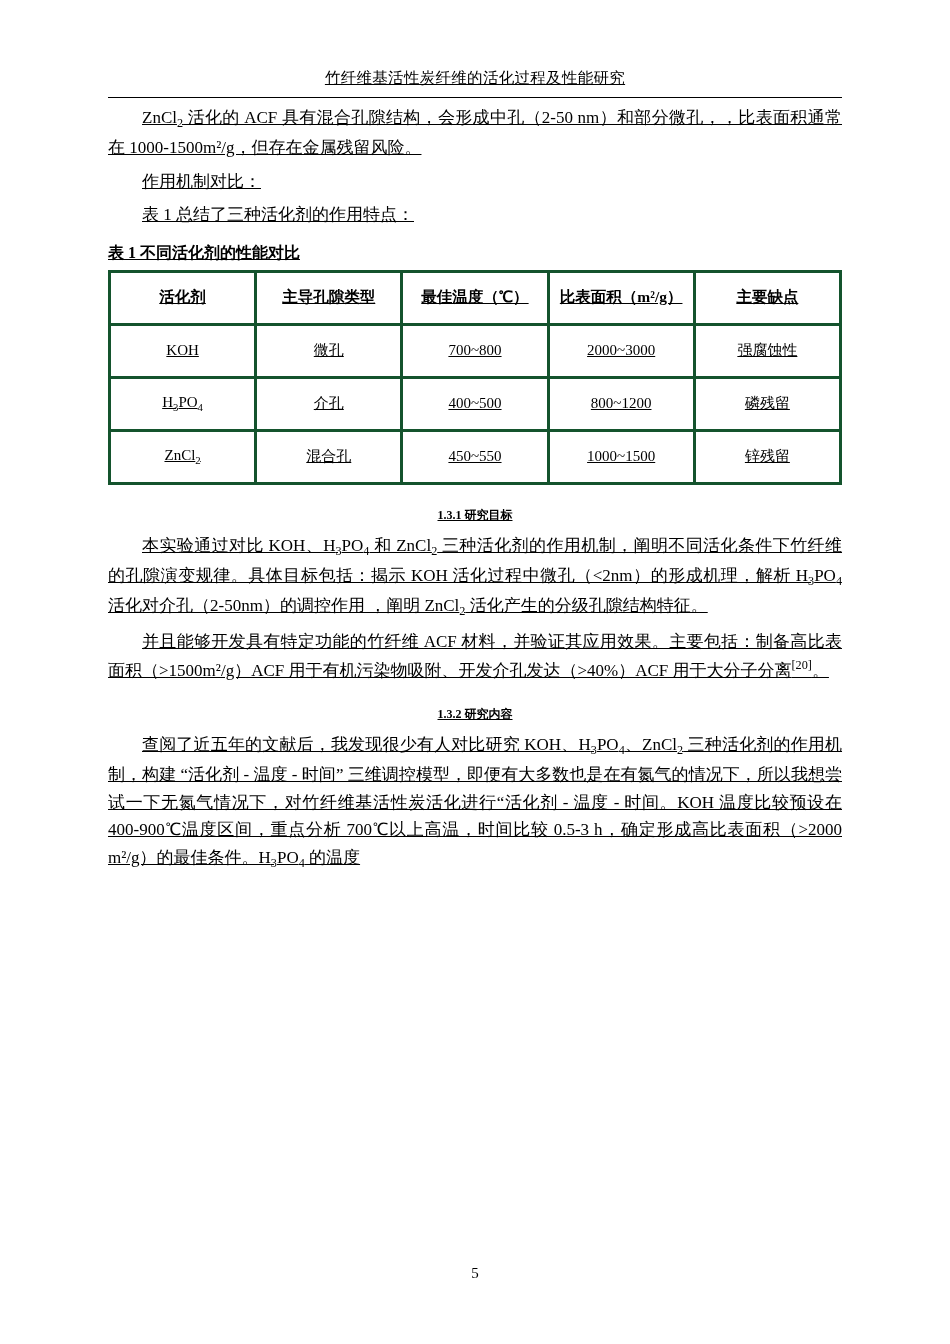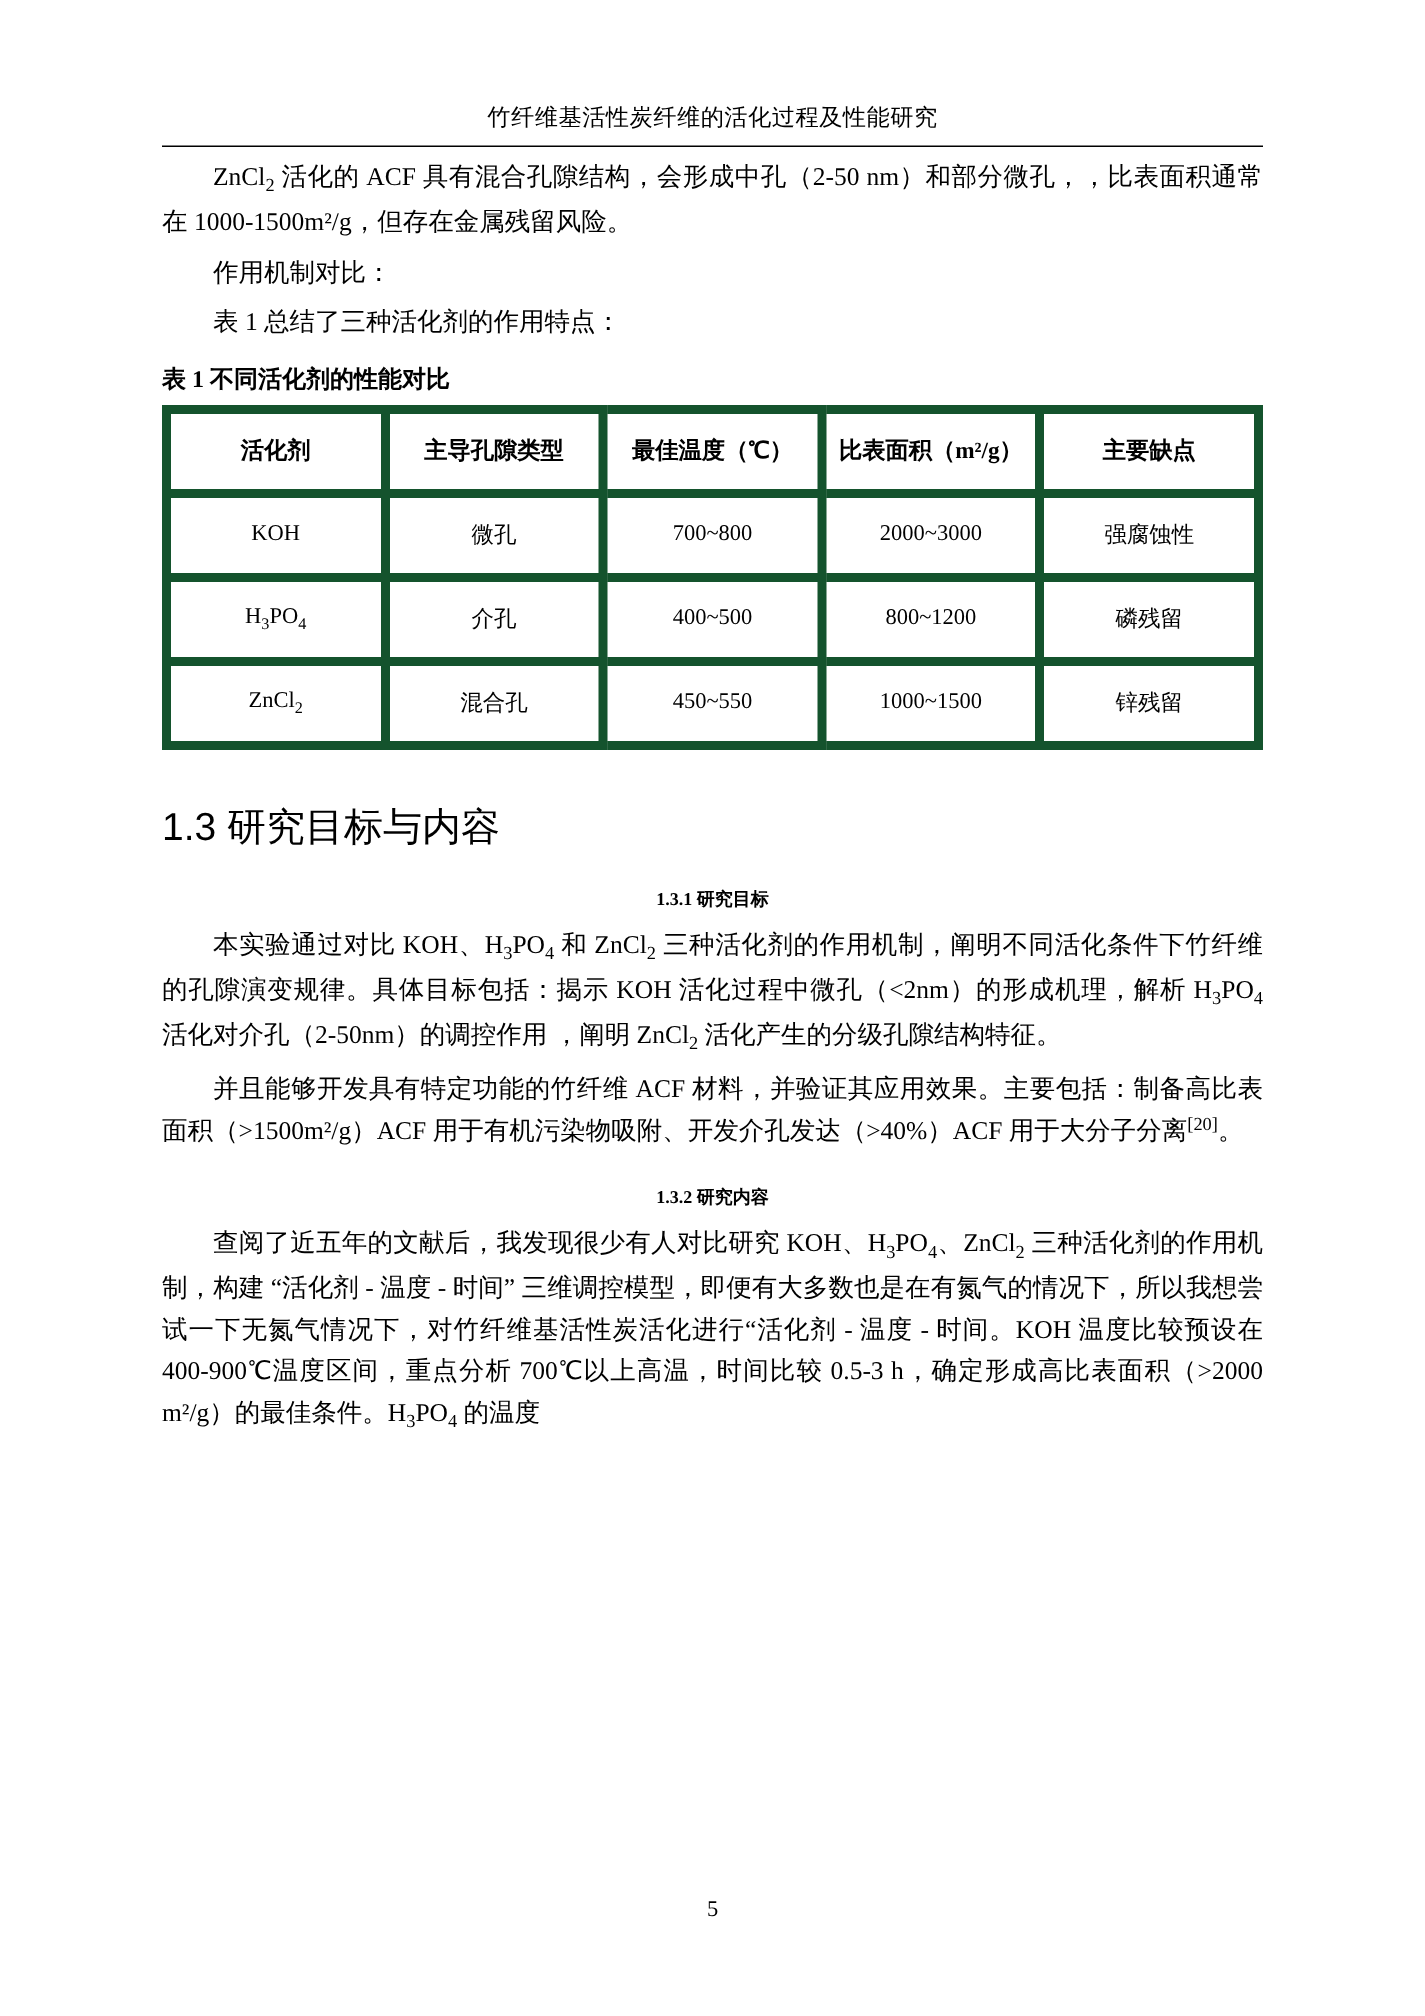--- a/index.html
+++ b/index.html
@@ -14,20 +14,21 @@
     color: #000000;
     position: relative;
     overflow: hidden;
   }
   .page {
     position: relative;
     width: 950px;
     height: 1344px;
     box-sizing: border-box;
     padding: 0 108px;
+    text-decoration: underline;
   }
   .header-area {
     padding-top: 68px;
     text-align: center;
   }
   .header-text {
     font-family: "Liberation Serif", serif;
     font-size: 15.5px;
     letter-spacing: 0.3px;
   }
@@ -69,21 +70,21 @@
     font-weight: bold;
     margin-top: 14px;
     margin-bottom: 6px;
   }
   table.cmp {
     border-collapse: collapse;
     width: 100%;
     table-layout: fixed;
   }
   table.cmp th, table.cmp td {
-    border: 6px solid #14532d;
+    border: 3px solid #14532d;
     text-align: center;
     vertical-align: middle;
     font-size: 15px;
     height: 46px;
     padding: 2px 4px;
   }
   table.cmp th {
     font-weight: bold;
     font-size: 15.5px;
   }
@@ -159,21 +160,20 @@
       <tr>
         <td class="first">ZnCl<sub>2</sub></td>
         <td>混合孔</td>
         <td>450~550</td>
         <td>1000~1500</td>
         <td>锌残留</td>
       </tr>
     </tbody>
   </table>
 
-  <h2 class="sec">1.3 研究目标与内容</h2>
 
   <h3 class="subsec">1.3.1 研究目标</h3>
 
   <p class="body indent">
     本实验通过对比 KOH、H<sub>3</sub>PO<sub>4</sub> 和 ZnCl<sub>2</sub> 三种活化剂的作用机制，阐明不同活化条件下竹纤维的孔隙演变规律。具体目标包括：揭示 KOH 活化过程中微孔（&lt;2nm）的形成机理，解析 H<sub>3</sub>PO<sub>4</sub> 活化对介孔（2-50nm）的调控作用 ，阐明 ZnCl<sub>2</sub> 活化产生的分级孔隙结构特征。
   </p>
 
 
   <p class="body indent">
     并且能够开发具有特定功能的竹纤维 ACF 材料，并验证其应用效果。主要包括：制备高比表面积（&gt;1500m²/g）ACF 用于有机污染物吸附、开发介孔发达（&gt;40%）ACF 用于大分子分离<sup>[20]</sup>。

